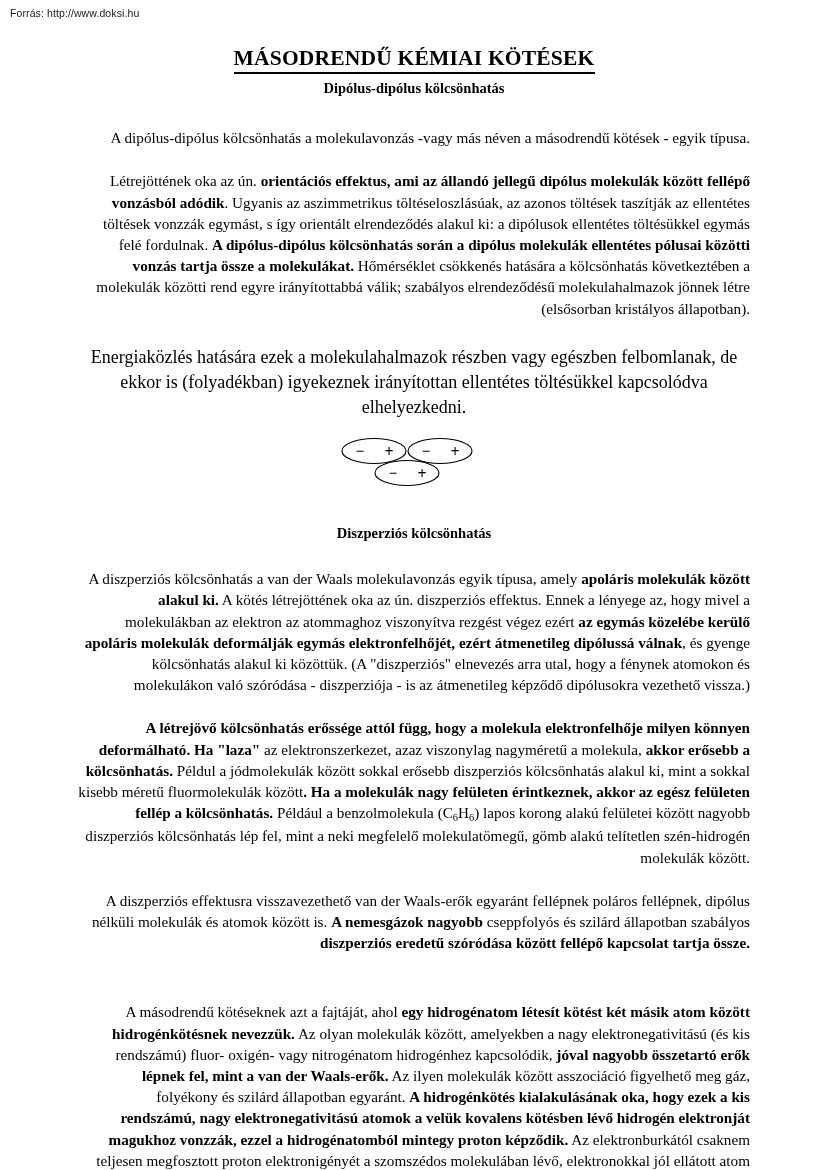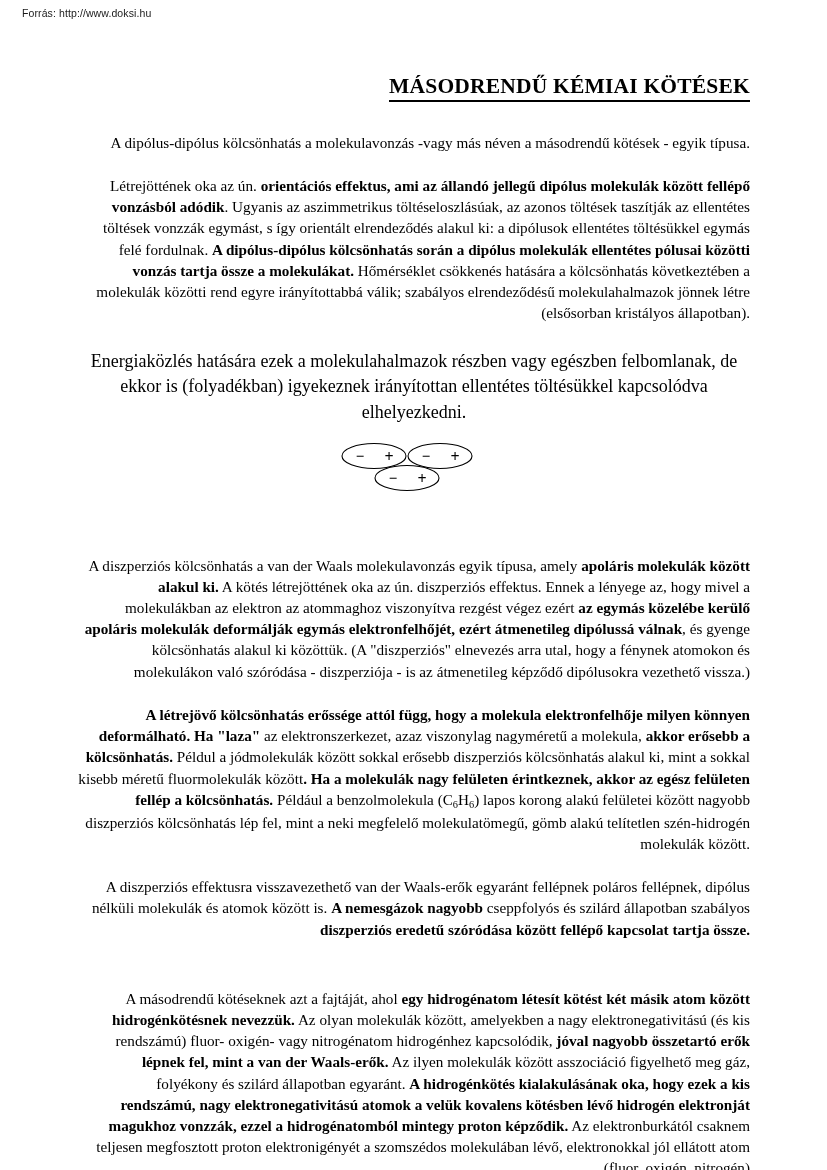--- a/index.html
+++ b/index.html
@@ -17,37 +17,37 @@
   .page {
     position: relative;
     width: 827px;
     height: 1170px;
     box-sizing: border-box;
   }
   
   .source-line {
     position: absolute;
     top: 7px;
-    left: 22px;
+    left: 10px;
     font-family: "Liberation Sans", "DejaVu Sans", sans-serif;
     font-size: 10.5px;
     letter-spacing: 0.1px;
     color: #1a1a1a;
     white-space: nowrap;
   }
   
   .doc {
     position: absolute;
     left: 78px;
     top: 0;
     width: 672px;
   }
   .title-block {
-    margin-top: 74px;
-    text-align: right;
+    margin-top: 46px;
+    text-align: center;
   }
   .doc-title {
     font-size: 21.5px;
     font-weight: bold;
     letter-spacing: 0.2px;
     display: inline-block;
     border-bottom: 2px solid #000;
     padding-bottom: 1px;
     line-height: 1.15;
   }
@@ -100,20 +100,21 @@
 <body>
 
 <div class="page">
 
   <div class="source-line">Forrás: http://www.doksi.hu</div>
 
   <div class="doc">
 
     <div class="title-block">
       <div class="doc-title">MÁSODRENDŰ KÉMIAI KÖTÉSEK</div>
+      <div class="doc-subtitle">Dipólus-dipólus kölcsönhatás</div>
     </div>
 
     <div class="sp-30"></div>
 
     <p class="para">
       <span>A dipólus-dipólus kölcsönhatás a molekulavonzás -vagy más néven a másodrendű kötések - egyik típusa.</span>
     </p>
 
     <div class="sp-22"></div>
 
@@ -141,20 +142,21 @@
         <text x="121" y="23" font-family="Liberation Serif, serif" font-size="16" font-weight="bold" text-anchor="middle" fill="#000000">+</text>
 
         <ellipse cx="73" cy="39" rx="32" ry="12.5" fill="#ffffff" stroke="#000000" stroke-width="1.1"></ellipse>
         <text x="59" y="44" font-family="Liberation Serif, serif" font-size="15" font-weight="bold" text-anchor="middle" fill="#000000">−</text>
         <text x="88" y="45" font-family="Liberation Serif, serif" font-size="16" font-weight="bold" text-anchor="middle" fill="#000000">+</text>
       </svg>
     </div>
 
     <div class="sp-34"></div>
 
+    <div class="section-heading">Diszperziós kölcsönhatás</div>
 
     <div class="sp-26"></div>
 
     <p class="para">
       <span>A diszperziós kölcsönhatás a van der Waals molekulavonzás egyik típusa, amely </span><b>apoláris molekulák között alakul ki.</b><span> A kötés létrejöttének oka az ún. diszperziós effektus. Ennek a lényege az, hogy mivel a molekulákban az elektron az atommaghoz viszonyítva rezgést végez ezért </span><b>az egymás közelébe kerülő apoláris molekulák deformálják egymás elektronfelhőjét, ezért átmenetileg dipólussá válnak</b><span>, és gyenge kölcsönhatás alakul ki közöttük. (A "diszperziós" elnevezés arra utal, hogy a fénynek atomokon és molekulákon való szóródása - diszperziója - is az átmenetileg képződő dipólusokra vezethető vissza.)</span>
     </p>
 
     <div class="sp-22"></div>
 
     <p class="para">

